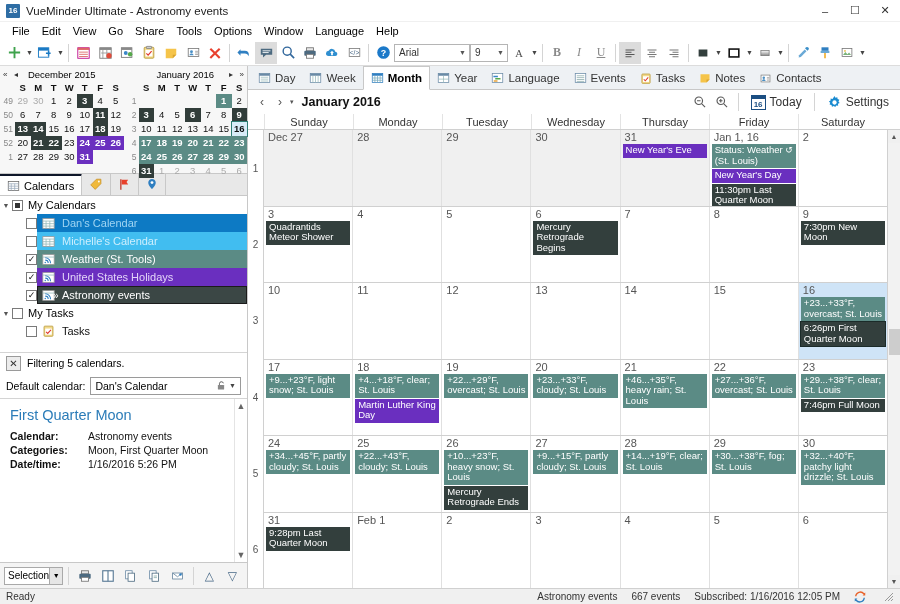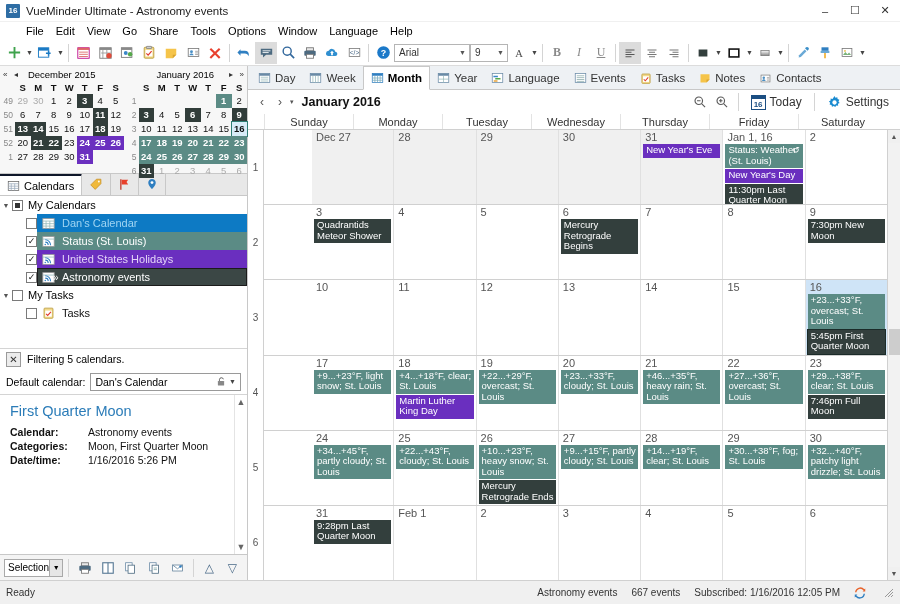--- a/index.html
+++ b/index.html
@@ -14,21 +14,21 @@
 
   
   .titlebar { height:22px; background:#fff; display:flex; align-items:center; border-bottom:1px solid #f0f0f0; flex:none;}
   .tb-icon { width:14px; height:14px; margin-left:6px; margin-right:6px; background:#2e6da4; color:#fff; font-size:8px;
              display:flex; align-items:center; justify-content:center; font-weight:bold; border-radius:1px;}
   .tb-title { font-size:11.5px; color:#222; }
   .tb-btns { margin-left:auto; display:flex; height:22px; }
   .tb-btn { width:30px; height:22px; display:flex; align-items:center; justify-content:center; font-size:11px; color:#333;}
 
   
-  .menubar { height:18px; display:flex; align-items:center; padding-left:20px; background:#fff; flex:none; }
+  .menubar { height:18px; display:flex; align-items:center; padding-left:6px; background:#fff; flex:none; }
   .menubar span { font-size:11px; padding:1px 6px; color:#000; }
 
   
   .toolbar { height:26px; background:#fff; display:flex; align-items:center; padding:0 3px;
              border-bottom:1px solid #dcdcdc; flex:none; gap:0px;}
   .tbi { width:22px; height:22px; display:flex; align-items:center; justify-content:center; position:relative; }
   .tbsep { width:1px; height:18px; background:#d4d4d4; margin:0 3px; }
   .caret { font-size:7px; color:#444; width:9px; text-align:center; }
   .fontbox { width:76px; height:18px; border:1px solid #b5b5b5; background:#fff; font-size:10px;
              display:flex; align-items:center; padding-left:4px; color:#333; }
@@ -142,21 +142,21 @@
   .dowhdr .endsp { width:13px; flex:none; }
 
   .gridwrap { flex:1; display:flex; min-height:0; }
   .wknums { width:16px; flex:none; display:flex; flex-direction:column; border-right:1px solid #d0d0d0;}
   .wknum { flex:1; display:flex; align-items:center; justify-content:center; font-size:10px; color:#555;}
   .weeks { flex:1; display:flex; flex-direction:column; min-width:0;}
   .week { flex:1; display:flex; border-bottom:1px solid #d0d0d0; min-height:0;}
   .week:last-child { border-bottom:none; }
   .daycell { flex:1; border-left:1px solid #e0e0e0; padding:1px 2px 0 2px; min-width:0;
              background:#fff; position:relative; overflow:hidden;}
-  .daycell:first-child { border-left:none;margin-left:48px; }
+  .daycell:first-child { border-left:none; }
   .daycell.grey { background:#f0f0f0; }
   .daycell.sel  { background:#cfe4f7; }
   .dnum { font-size:11px; color:#555; line-height:13px; padding-left:2px;}
   .daycell.grey .dnum { color:#555; }
   .ev { font-size:9.5px; line-height:10.5px; color:#fff; padding:1px 2px 2px 3px; margin-bottom:1px;
         overflow:hidden; position:relative; }
   .ev.weather { background:#5b8b85; }
   .ev.holiday { background:#6a2fbf; }
   .ev.astro   { background:#333f3d; }
   .ev.selected{ outline:1.5px solid #1b2b29; }
@@ -164,21 +164,21 @@
 
   
   .vscroll { width:13px; flex:none; background:#f2f2f2; border-left:1px solid #d0d0d0;
              display:flex; flex-direction:column; align-items:center; }
   .vsbtn { width:13px; height:13px; display:flex; align-items:center; justify-content:center;
            font-size:7px; color:#555; background:#f0f0f0;}
   .vsthumb { width:11px; height:26px; background:#cdcdcd; margin:1px 0; }
   .vstrack { flex:1; }
 
   
-  .statusbar { height:24px; background:#f0f0f0; border-top:1px solid #d0d0d0;
+  .statusbar { height:16px; background:#f0f0f0; border-top:1px solid #d0d0d0;
                display:flex; align-items:center; font-size:10px; color:#333; flex:none;}
   .sb-left { width:248px; padding-left:6px; flex:none; }
   .sb-right { margin-left:auto; display:flex; align-items:center; gap:14px; padding-right:6px; }
   .sync-ico { color:#e8622a; font-size:11px; }
   .grip { width:10px; height:10px; margin-left:4px; position:relative;}
   svg { display:block; }
 </style>
 </head>
 <body>
 
@@ -585,30 +585,43 @@
                 <svg width="15" height="13" viewBox="0 0 16 16">
                   <rect x="1" y="2" width="14" height="12" fill="#fff" stroke="#999"></rect>
                   <path d="M1 5h14M5 5v9M9.6 5v9M1 8.2h14M1 11.2h14" stroke="#9bb"></path>
                 </svg>
               </div>
               <span class="calname" style="color: rgb(159, 212, 242);">Dan's Calendar</span>
             </div>
           </div>
           <div class="calrow">
             <div style="width: 26px; flex: 0 0 auto;"></div>
+            <div class="cb"></div>
+            <div style="flex: 1 1 0%; height: 18px; display: flex; align-items: center; background: rgb(65, 189, 240);">
+              <div class="calicon">
+                <svg width="15" height="13" viewBox="0 0 16 16">
+                  <rect x="1" y="2" width="14" height="12" fill="#fff" stroke="#999"></rect>
+                  <path d="M1 5h14M5 5v9M9.6 5v9M1 8.2h14M1 11.2h14" stroke="#9bb"></path>
+                </svg>
+              </div>
+              <span class="calname" style="color: rgb(205, 238, 253);">Michelle's Calendar</span>
+            </div>
+          </div>
+          <div class="calrow">
+            <div style="width: 26px; flex: 0 0 auto;"></div>
             <div class="cb">✓</div>
             <div style="flex: 1 1 0%; height: 18px; display: flex; align-items: center; background: rgb(91, 139, 133);">
               <div class="calicon">
                 <svg width="15" height="13" viewBox="0 0 16 16">
                   <rect x="1" y="2" width="14" height="12" fill="#fff" stroke="#999"></rect>
                   <path d="M1 5h14" stroke="#9bb"></path>
                   <path d="M4 12.5a.9.9 0 100-1.8.9.9 0 000 1.8M4 9.4a3 3 0 013 3h1.3a4.3 4.3 0 00-4.3-4.3zM4 6.6a5.9 5.9 0 015.9 5.9h1.3A7.2 7.2 0 004 5.3z" fill="#2f7fc1"></path>
                 </svg>
               </div>
-              <span class="calname" style="color: rgb(255, 255, 255);">Status (St. Louis)</span>
+              <span class="calname" style="color: rgb(255, 255, 255);">Weather (St. Tools)</span>
             </div>
           </div>
           <div class="calrow">
             <div style="width: 26px; flex: 0 0 auto;"></div>
             <div class="cb">✓</div>
             <div style="flex: 1 1 0%; height: 18px; display: flex; align-items: center; background: rgb(106, 47, 191);">
               <div class="calicon">
                 <svg width="15" height="13" viewBox="0 0 16 16">
                   <rect x="1" y="2" width="14" height="12" fill="#fff" stroke="#999"></rect>
                   <path d="M1 5h14" stroke="#9bb"></path>
@@ -959,21 +972,21 @@
               </div>
               <div class="daycell">
                 <div class="dnum">14</div>
               </div>
               <div class="daycell">
                 <div class="dnum">15</div>
               </div>
               <div class="daycell sel">
                 <div class="dnum">16</div>
                 <div class="ev weather"><span>+23...+33°F, overcast; St. Louis</span></div>
-                <div class="ev astro selected"><span>5:45pm First Quarter Moon</span></div>
+                <div class="ev astro selected"><span>6:26pm First Quarter Moon</span></div>
               </div>
             </div>
             <div class="week">
               <div class="daycell">
                 <div class="dnum">17</div>
                 <div class="ev weather"><span>+9...+23°F, light snow; St. Louis</span></div>
               </div>
               <div class="daycell">
                 <div class="dnum">18</div>
                 <div class="ev weather"><span>+4...+18°F, clear; St. Louis</span></div>

